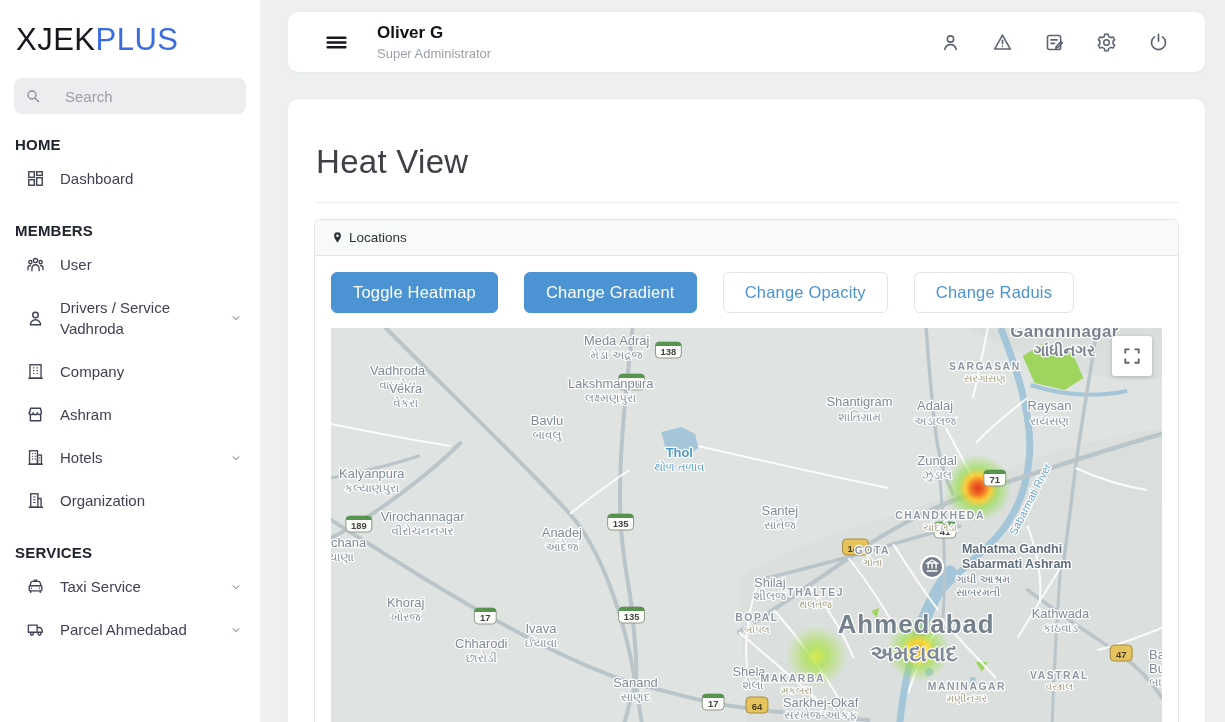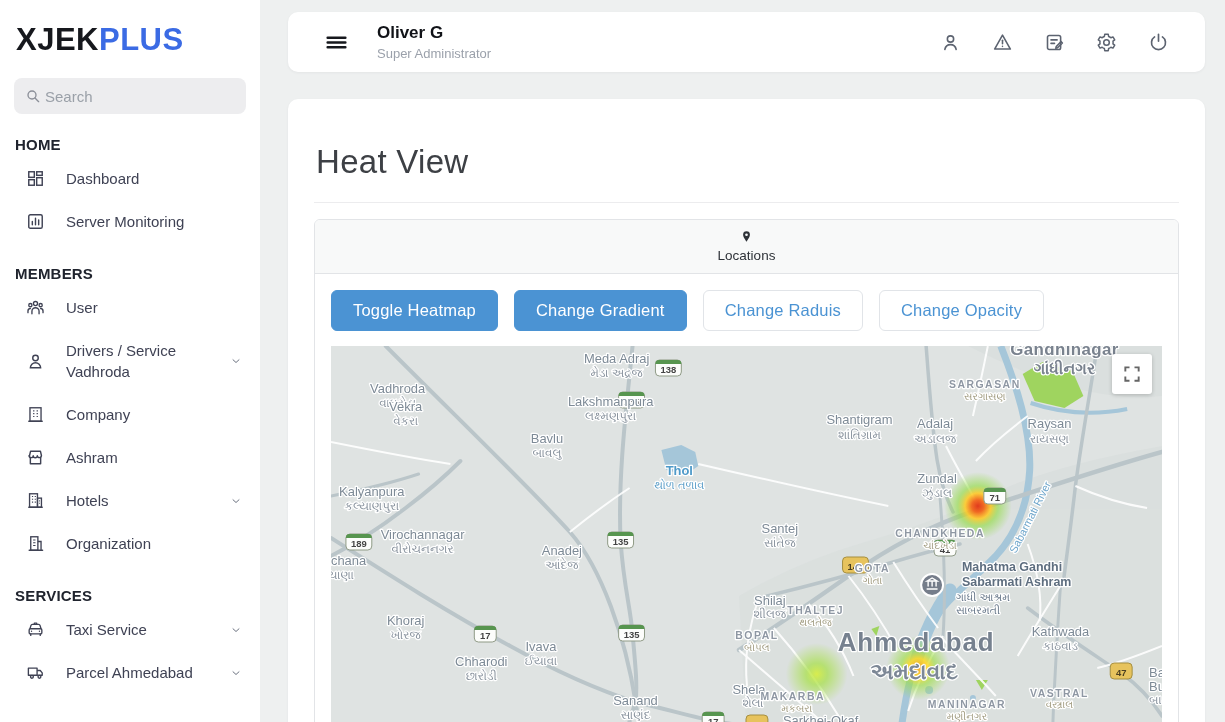--- a/index.html
+++ b/index.html
@@ -1,28 +1,28 @@
 <!DOCTYPE html>
 <html><head>
 <meta charset="utf-8">
 <style>
   * { margin:0; padding:0; box-sizing:border-box; }
   html,body { width:1225px; height:722px; overflow:hidden; background:#eef0f0;
     font-family:"Liberation Sans", sans-serif; }
 
   
   .sidebar { position:fixed; left:0; top:0; width:260px; height:100%; background:#fff; padding:0 14px; z-index:5; }
-  .logo { padding:22px 0 0 2px; font-size:31px; font-weight:700; letter-spacing:.5px; color:#16181d; }
+  .logo { padding:22px 0 0 2px; font-size:31px; font-weight:400; letter-spacing:.5px; color:#16181d; }
   .logo .blue { color:#3b6be4; }
-  .search-box { margin-top:20px; height:36px; background:#ededef; border-radius:8px; display:flex; align-items:center; padding:0 11px; gap:4px; color:#8b8f98; }
+  .search-box { margin-top:20px; height:36px; background:#ededef; border-radius:8px; display:flex; align-items:center; padding:0 11px; gap:24px; color:#8b8f98; }
   .search-box svg { width:16px; height:16px; flex:0 0 auto; }
   .search-box input { border:none; outline:none; background:transparent; font-size:15px; color:#555; width:100%; font-family:inherit; }
   .search-box input::placeholder { color:#9aa0a8; }
   .nav-section { margin:22px 0 4px 1px; font-size:15px; font-weight:700; color:#20242e; letter-spacing:.2px; }
-  .nav-item { display:flex; align-items:center; gap:21px; padding:11px 4px 11px 12px; font-size:15px; color:#3f4254; cursor:pointer; border-radius:8px; }
+  .nav-item { display:flex; align-items:center; gap:15px; padding:11px 4px 11px 12px; font-size:15px; color:#3f4254; cursor:pointer; border-radius:8px; }
   .nav-icon { display:flex; color:#3f4254; }
   .nav-icon svg { width:19px; height:19px; }
   .nav-label { flex:1; line-height:1.4; }
   .chev { margin-left:auto; display:flex; color:#6b7280; }
   .chev svg { width:12px; height:12px; }
 
   
   .main { margin-left:260px; padding:12px 20px 0 28px; }
   .card { background:#fff; border-radius:10px; box-shadow:0 1px 3px rgba(30,30,60,.05); }
   .header-card { height:60px; display:flex; align-items:center; padding:16px 36px; }
@@ -33,25 +33,25 @@
   .spacer { flex:1; }
   .hicons { display:flex; align-items:center; gap:31px; }
   .hicon { background:none; border:none; cursor:pointer; color:#5c6370; display:flex; padding:0; }
   .hicon svg { width:21px; height:21px; }
 
   .content-card { margin-top:27px; padding:25px 26px; height:830px; }
   .page-title { font-size:33px; font-weight:500; color:#3d4045; letter-spacing:.3px; margin:19px 0 21px 2px; }
   .title-divider { border:none; border-top:1px solid #ececee; margin-bottom:16px; }
 
   .panel { border:1px solid #e2e4e7; border-radius:6px; overflow:hidden; }
-  .panel-header { background:#f8f9f9; border-bottom:1px solid #e2e4e7; padding:10px 16px; display:flex; align-items:center; gap:5px; font-size:13.5px; color:#2e3238;flex-direction:column; }
+  .panel-header { background:#f8f9f9; border-bottom:1px solid #e2e4e7; padding:10px 16px; display:flex; align-items:center; gap:5px; font-size:13.5px; color:#2e3238; }
   .panel-header svg { width:13px; height:13px; color:#2e3238; }
   .panel-body { padding:16px; }
 
-  .btn-row { display:flex; gap:16px; margin-bottom:15px; }
+  .btn-row { display:flex; gap:26px; margin-bottom:15px; }
   .btn { font-family:inherit; font-size:16.5px; font-weight:500; padding:10px 21px; border-radius:6px; cursor:pointer; letter-spacing:.2px; }
   .btn-primary { background:#4b93d3; color:#fff; border:1px solid #4b93d3; }
   .btn-outline { background:#fff; color:#4b93d3; border:1px solid #e1e4e8; }
 
   
   .map { position:relative; height:430px; background:#dfe3e2; overflow:hidden; }
   .map svg.basemap { display:block; }
   .map text { font-family:"Liberation Sans", sans-serif; stroke-linejoin:round; }
   .halo { stroke:#ffffff; stroke-width:2.5px; paint-order:stroke; }
   .ml-town { font-size:13px; fill:#7d8a96; }
@@ -89,29 +89,20 @@
       <div class="nav-item">
         <span class="nav-icon">
           <svg viewBox="0 0 24 24" fill="none" stroke="currentColor" stroke-width="1.8">
             <rect x="3.5" y="3.5" width="7" height="7"></rect>
             <rect x="13.5" y="3.5" width="7" height="4.5"></rect>
             <rect x="13.5" y="11" width="7" height="9.5"></rect>
             <rect x="3.5" y="13.5" width="7" height="7"></rect>
           </svg>
         </span>
         <span class="nav-label">Dashboard</span>
-      </div>
-      <div class="nav-item">
-        <span class="nav-icon">
-          <svg viewBox="0 0 24 24" fill="none" stroke="currentColor" stroke-width="1.8">
-            <rect x="3.5" y="3.5" width="17" height="17" rx="2"></rect>
-            <path d="M8 16v-4M12 16V8M16 16v-6" stroke-linecap="round"></path>
-          </svg>
-        </span>
-        <span class="nav-label">Server Monitoring</span>
       </div>
       <div class="nav-section">MEMBERS</div>
       <div class="nav-item">
         <span class="nav-icon">
           <svg viewBox="0 0 24 24" fill="none" stroke="currentColor" stroke-width="1.7" stroke-linecap="round">
             <circle cx="12" cy="7" r="2.6"></circle>
             <path d="M7.5 20v-3.2a4.5 4.5 0 0 1 9 0V20"></path>
             <circle cx="5.5" cy="9" r="2"></circle>
             <path d="M2.5 18.5v-2a3.2 3.2 0 0 1 3-3.2"></path>
             <circle cx="18.5" cy="9" r="2"></circle>
@@ -285,22 +276,22 @@
             <svg viewBox="0 0 24 24" fill="currentColor">
               <path d="M12 2.5a6.3 6.3 0 0 0-6.3 6.3c0 4.6 6.3 12.7 6.3 12.7s6.3-8.1 6.3-12.7A6.3 6.3 0 0 0 12 2.5zm0 8.8a2.5 2.5 0 1 1 0-5 2.5 2.5 0 0 1 0 5z"></path>
             </svg>
           </span>
         <span>Locations</span>
       </div>
       <div class="panel-body">
         <div class="btn-row" id="btn-row">
             <button class="btn btn-primary">Toggle Heatmap</button>
             <button class="btn btn-primary">Change Gradient</button>
+            <button class="btn btn-outline">Change Opacity</button>
             <button class="btn btn-outline">Change Raduis</button>
-            <button class="btn btn-outline">Change Opacity</button>
           </div>
 
         <div class="map">
           <svg class="basemap" width="100%" height="430" viewBox="0 0 835 430" preserveAspectRatio="none">
             <defs>
               <radialGradient id="hg-high">
                 <stop offset="0" stop-color="#e03a1e"></stop>
                 <stop offset=".18" stop-color="#f2641a" stop-opacity=".95"></stop>
                 <stop offset=".38" stop-color="#ffc91e" stop-opacity=".85"></stop>
                 <stop offset=".6" stop-color="#8edc3c" stop-opacity=".6"></stop>

